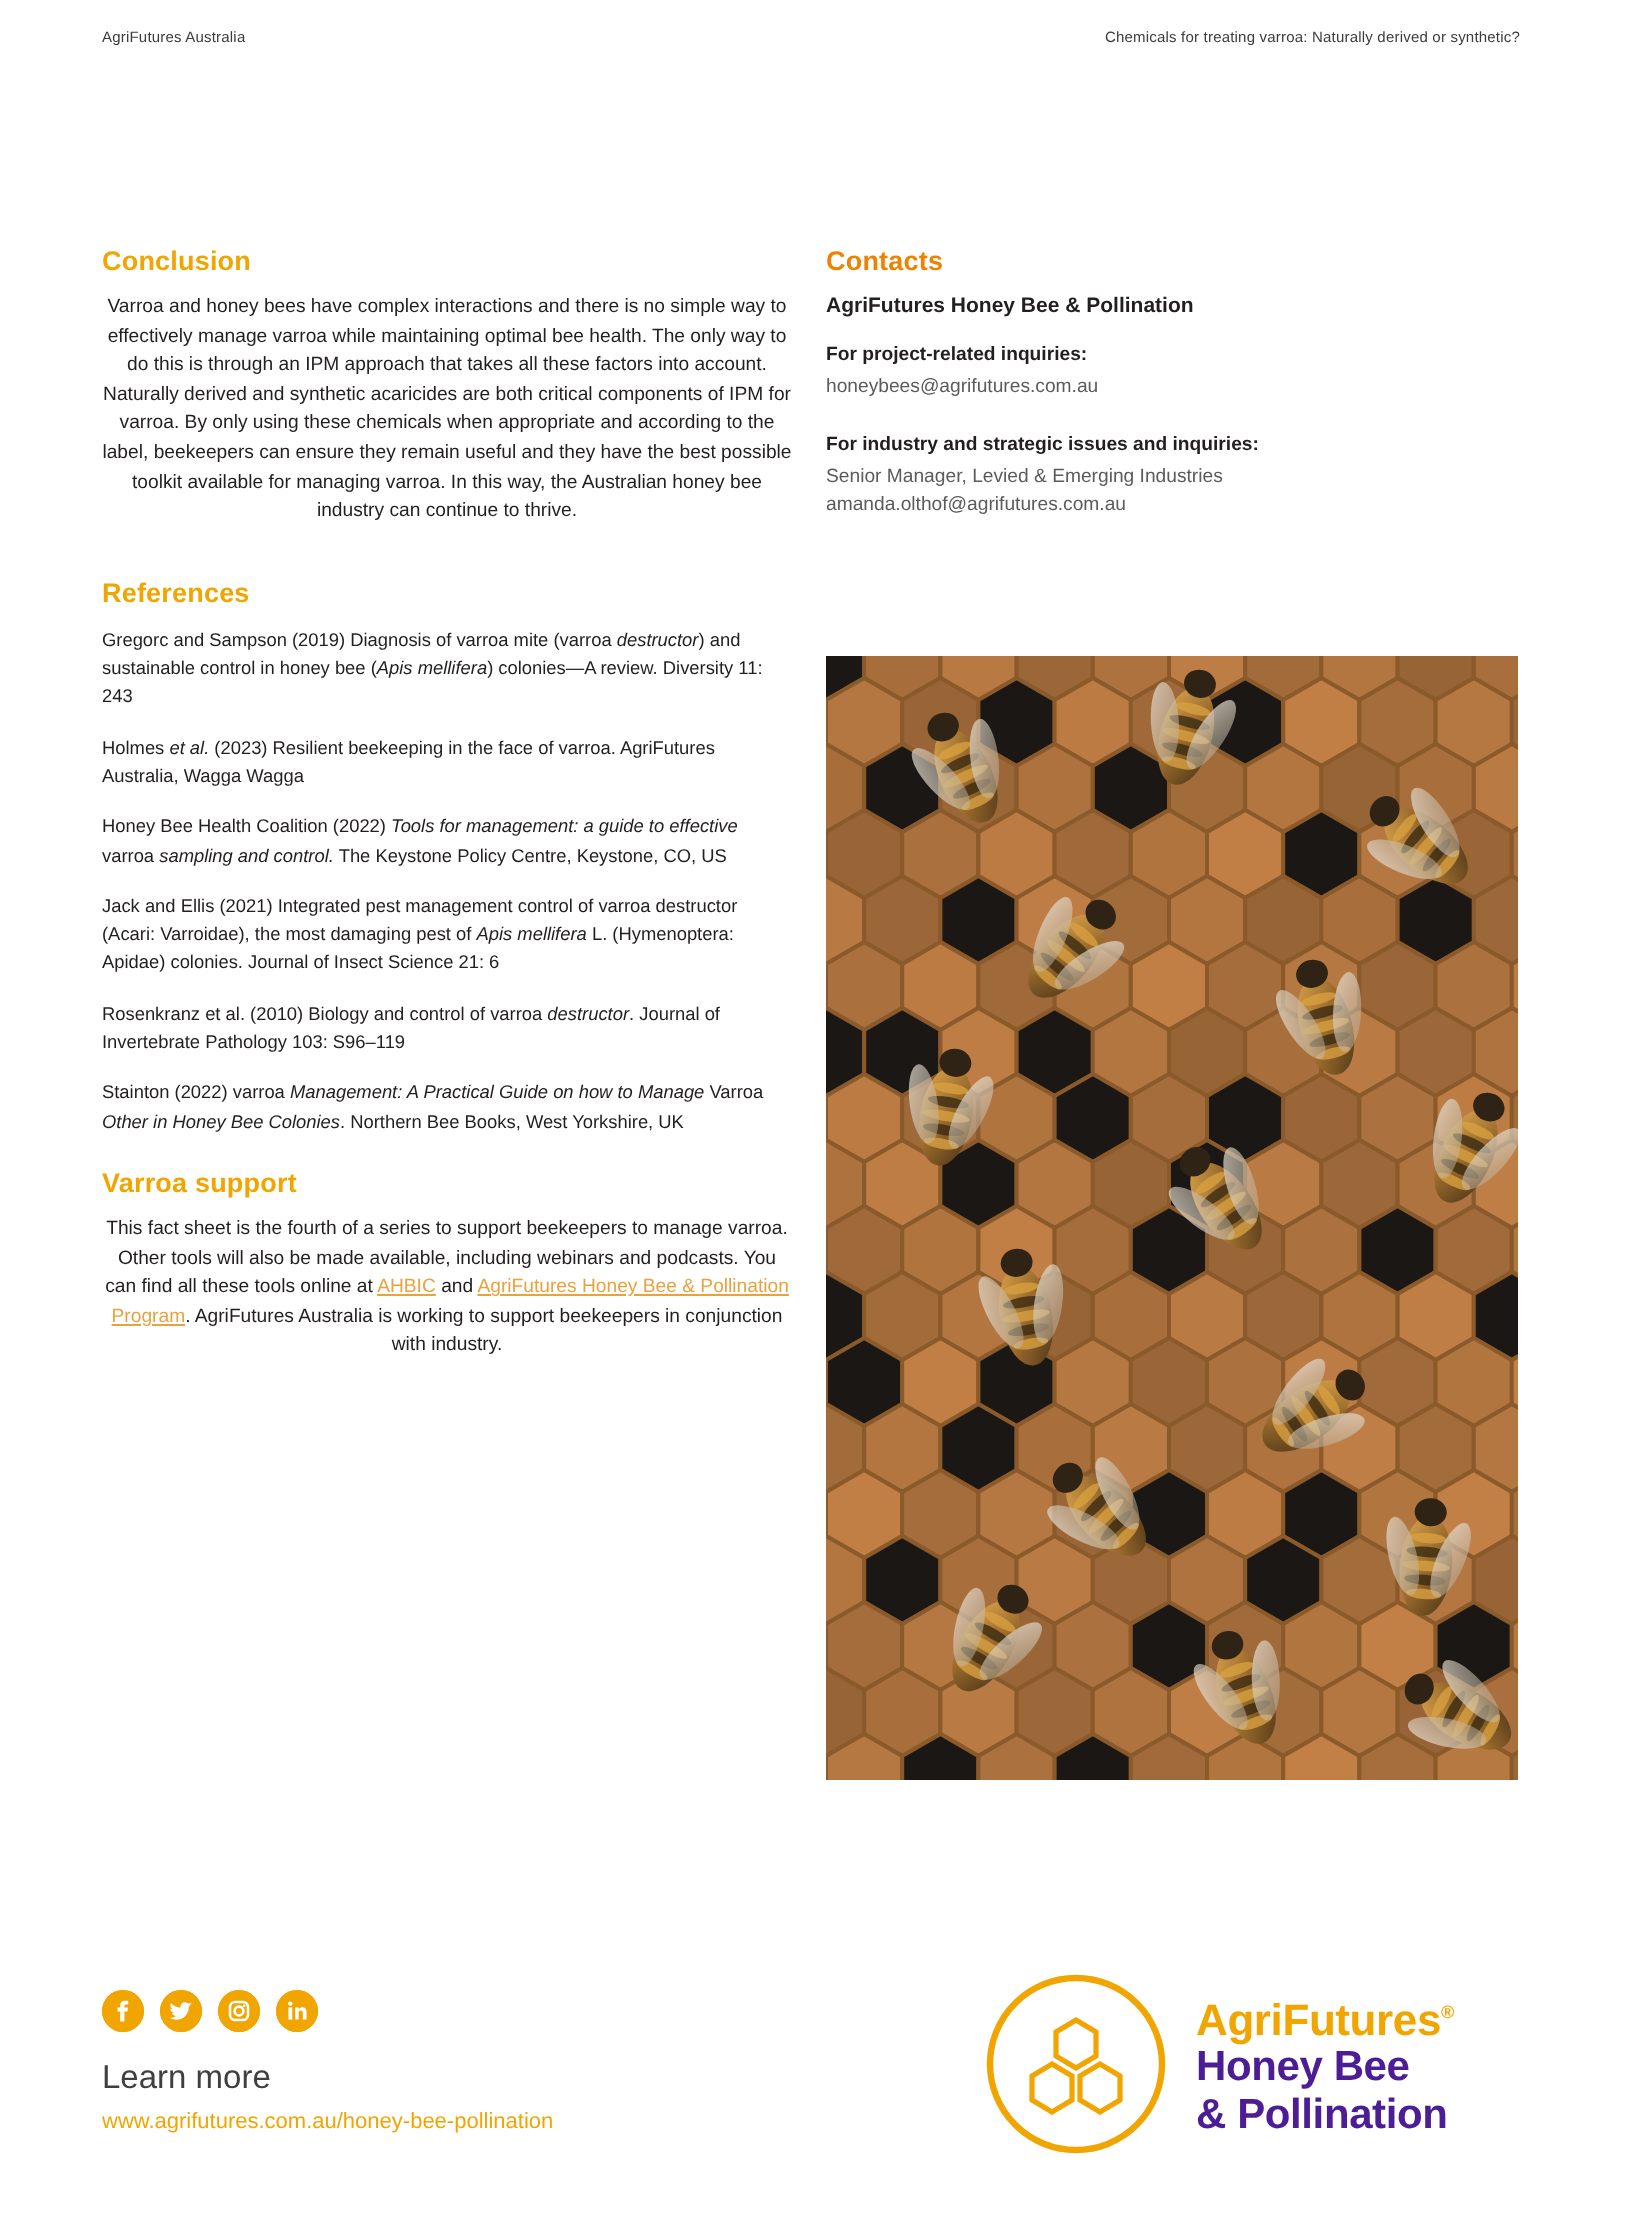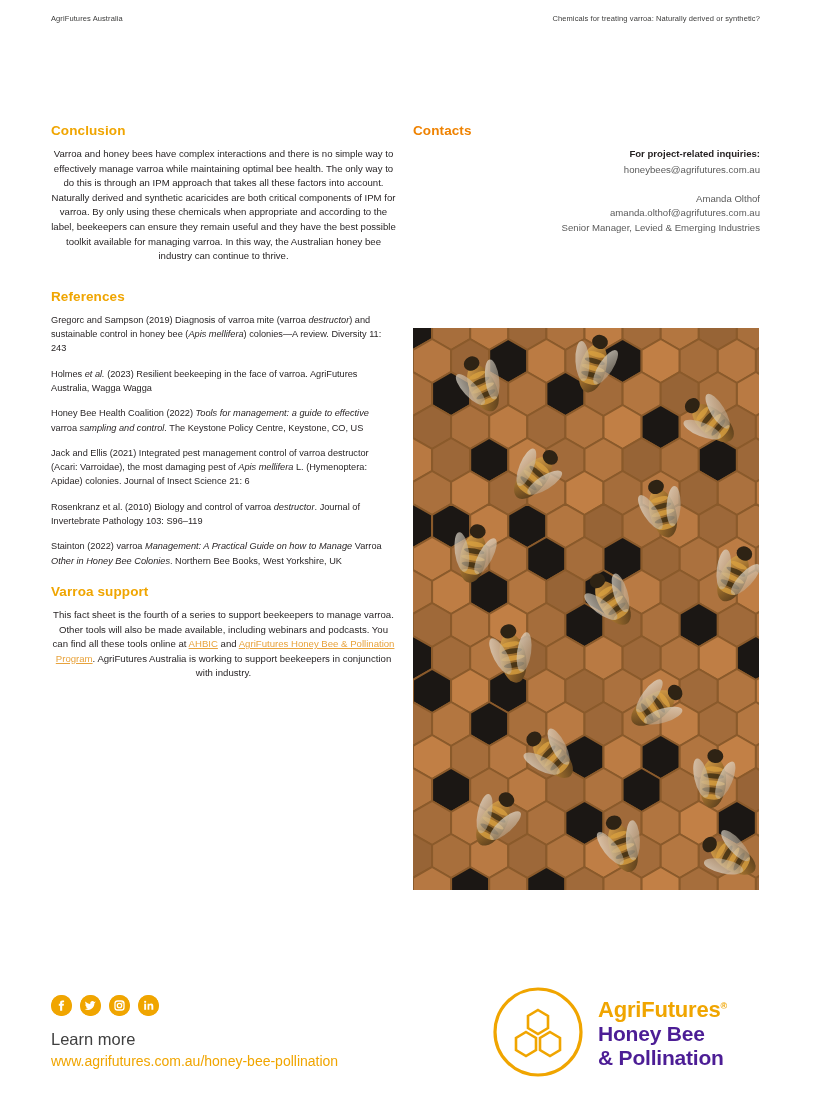--- a/index.html
+++ b/index.html
@@ -86,21 +86,20 @@
 
   
   .contact-org {
     font-size: 10.5px;
     font-weight: bold;
     color: #231f20;
     margin: 0 0 12px 0;
   }
   .contact-block {
     margin: 0 0 14px 0;
-    text-align: right;
   }
   .contact-label {
     font-size: 9.6px;
     font-weight: bold;
     color: #231f20;
     margin: 0 0 2px 0;
     line-height: 14px;
   }
   .contact-line {
     font-size: 9.6px;
@@ -148,21 +147,21 @@
     left: 51px;
     top: 1028px;
     font-size: 16.5px;
     color: #404040;
     line-height: 23px;
   }
   .learn-url {
     position: absolute;
     left: 51px;
     top: 1050px;
-    font-size: 14px;
+    font-size: 11px;
     color: #f0a500;
     line-height: 23px;
   }
 
   .logo-wrap {
     position: absolute;
     left: 492px;
     top: 986px;
     display: flex;
     align-items: center;
@@ -229,30 +228,31 @@
     <div class="spacer-support"></div>
 
     <h2 class="section-title">Varroa support</h2>
     <p class="body">
       <span>This fact sheet is the fourth of a series to support beekeepers to manage varroa. Other tools will also be made available, including webinars and podcasts. You can find all these tools online at </span><a class="inline-link" href="#">AHBIC</a><span> and </span><a class="inline-link" href="#">AgriFutures Honey Bee &amp; Pollination Program</a><span>. AgriFutures Australia is working to support beekeepers in conjunction with industry.</span>
     </p>
   </div>
 
   <div class="col-right">
     <h2 class="section-title orange-dark">Contacts</h2>
+    <p class="contact-org">AgriFutures Honey Bee &amp; Pollination</p>
 
     <div class="contact-block">
       <p class="contact-label">For project-related inquiries:</p>
       <p class="contact-line">honeybees@agrifutures.com.au</p>
     </div>
 
     <div class="contact-block">
-      <p class="contact-line">Amanda Olthof</p>
+      <p class="contact-label">For industry and strategic issues and inquiries:</p>
+      <p class="contact-line">Senior Manager, Levied &amp; Emerging Industries</p>
       <p class="contact-line">amanda.olthof@agrifutures.com.au</p>
-      <p class="contact-line">Senior Manager, Levied &amp; Emerging Industries</p>
     </div>
   </div>
 
   <div class="photo">
     <svg width="346" height="562" viewBox="0 0 346 562" xmlns="http://www.w3.org/2000/svg">
       <defs>
         <radialGradient id="combg" cx="50%" cy="45%" r="75%">
           <stop offset="0%" stop-color="#d19457"></stop>
           <stop offset="60%" stop-color="#b97a3f"></stop>
           <stop offset="100%" stop-color="#8d5528"></stop>

